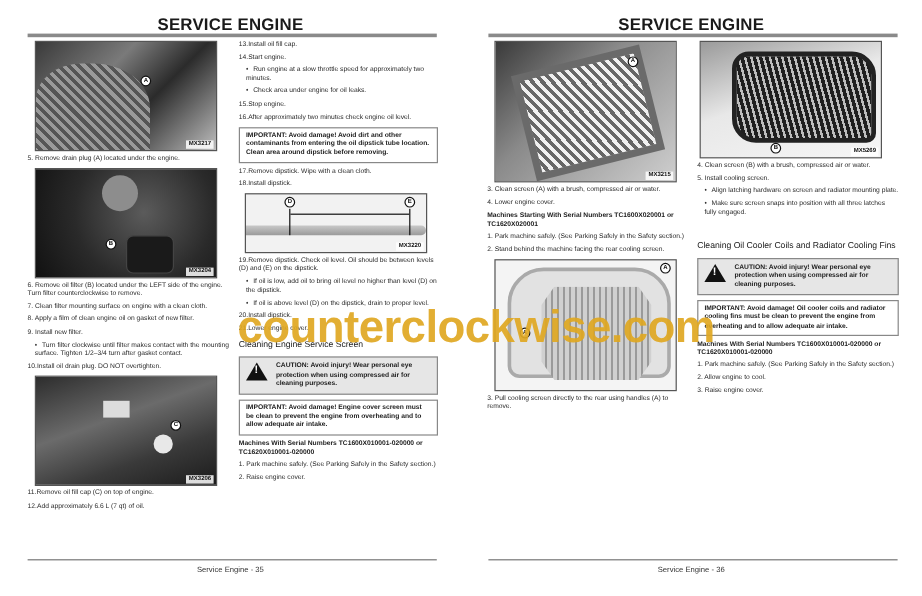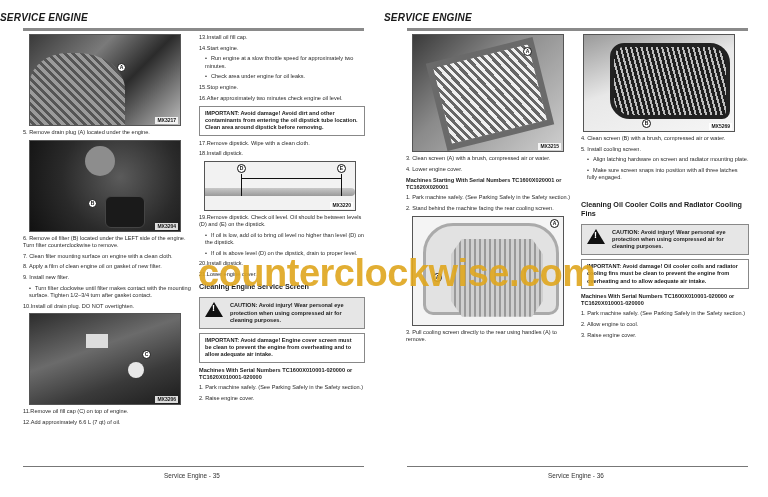--- a/index.html
+++ b/index.html
@@ -3,22 +3,22 @@
 <meta charset="utf-8">
 <style>
   * { box-sizing: border-box; margin: 0; padding: 0; }
   html, body { width: 768px; height: 497px; overflow: hidden; background: #ffffff; }
   body { font-family: "Liberation Sans", sans-serif; color: #222; position: relative; }
 
   .page { position: absolute; top: 0; width: 384px; height: 497px; }
   .page.left { left: 0; }
   .page.right { left: 384px; }
 
-  .page-title { position: absolute; top: 12px; left: 0; width: 384px; text-align: left;
-    font-weight: bold; font-size: 10px; letter-spacing: 0.2px; color: #1a1a1a; font-style: italic; }
+  .page-title { position: absolute; top: 12px; left: 0; width: 384px; text-align: center;
+    font-weight: bold; font-size: 14px; letter-spacing: 0.2px; color: #1a1a1a; }
   .top-rule { position: absolute; top: 28px; left: 23px; width: 341px; height: 3px; background: #8a8a8a; }
   .bottom-rule { position: absolute; top: 466px; left: 23px; width: 341px; height: 1px; background: #777; }
   .footer { position: absolute; top: 472px; left: 0; width: 384px; text-align: center; font-size: 6.4px; color: #333; }
 
   .col { position: absolute; font-size: 5.6px; line-height: 7.2px; color: #2a2a2a; }
   .col p { margin-bottom: 3.5px; }
   .col .bullet { padding-left: 6px; margin-bottom: 3.5px; }
   .col .bullet::before { content: "\2022"; margin-right: 4px; }
 
   .photo { position: relative; border: 1px solid #555; overflow: hidden; }
@@ -26,21 +26,21 @@
     background: rgba(255,255,255,0.85); color: #111; padding: 0 2px; }
   .photo .callout { position: absolute; width: 9px; height: 9px; border-radius: 50%; background: #fff;
     border: 1px solid #111; font-size: 5px; font-weight: bold; line-height: 7px; text-align: center; color: #111; }
 
   .important { border: 1px solid #888; padding: 3px 5px; font-weight: bold; font-size: 5.6px; line-height: 7.2px; margin: 4px 0; color: #1a1a1a; }
   .caution { border: 1px solid #888; background: #e6e6e6; padding: 4px 5px 4px 30px; font-weight: bold; font-size: 5.6px; line-height: 7.2px; margin: 4px 0; position: relative; color: #1a1a1a; }
   .caution .warn { position: absolute; left: 5px; top: 4px; width: 0; height: 0;
     border-left: 9px solid transparent; border-right: 9px solid transparent; border-bottom: 15px solid #111; }
   .caution .warn::after { content: "!"; position: absolute; left: -2px; top: 3px; color: #fff; font-size: 9px; font-weight: bold; }
 
-  .section-h { font-weight: bold; font-size: 7.2px; line-height: 9px; margin: 4px 0 6px; color: #1a1a1a; }
+  .section-h { font-weight: normal; font-size: 7.2px; line-height: 9px; margin: 4px 0 6px; color: #1a1a1a; }
   .sub-h { font-weight: bold; font-size: 5.6px; line-height: 7.2px; margin: 4px 0 3px; color: #1a1a1a; }
 
   .watermark { position: absolute; left: 198px; top: 252px; font-size: 38px; font-weight: bold; color: #e0a822;
     letter-spacing: -0.5px; opacity: 0.92; white-space: nowrap; }
 </style>
 </head>
 <body>
 
 <div class="page left">
   <div class="page-title">SERVICE ENGINE</div>

